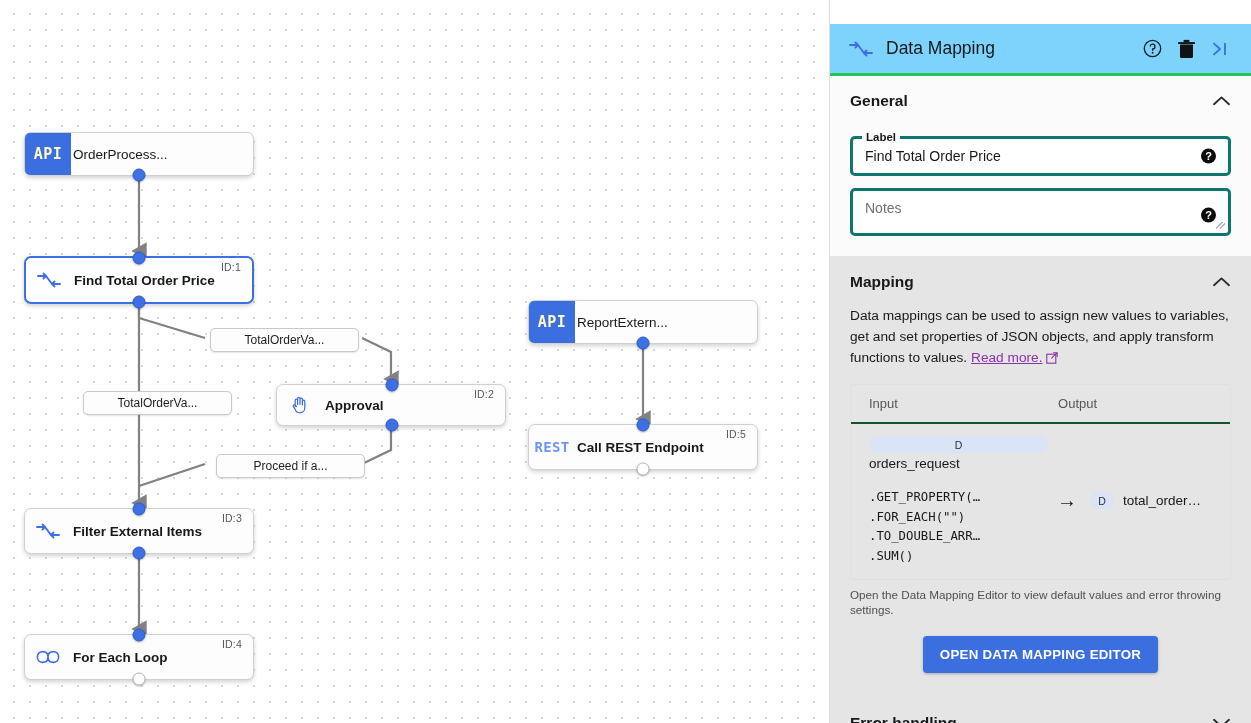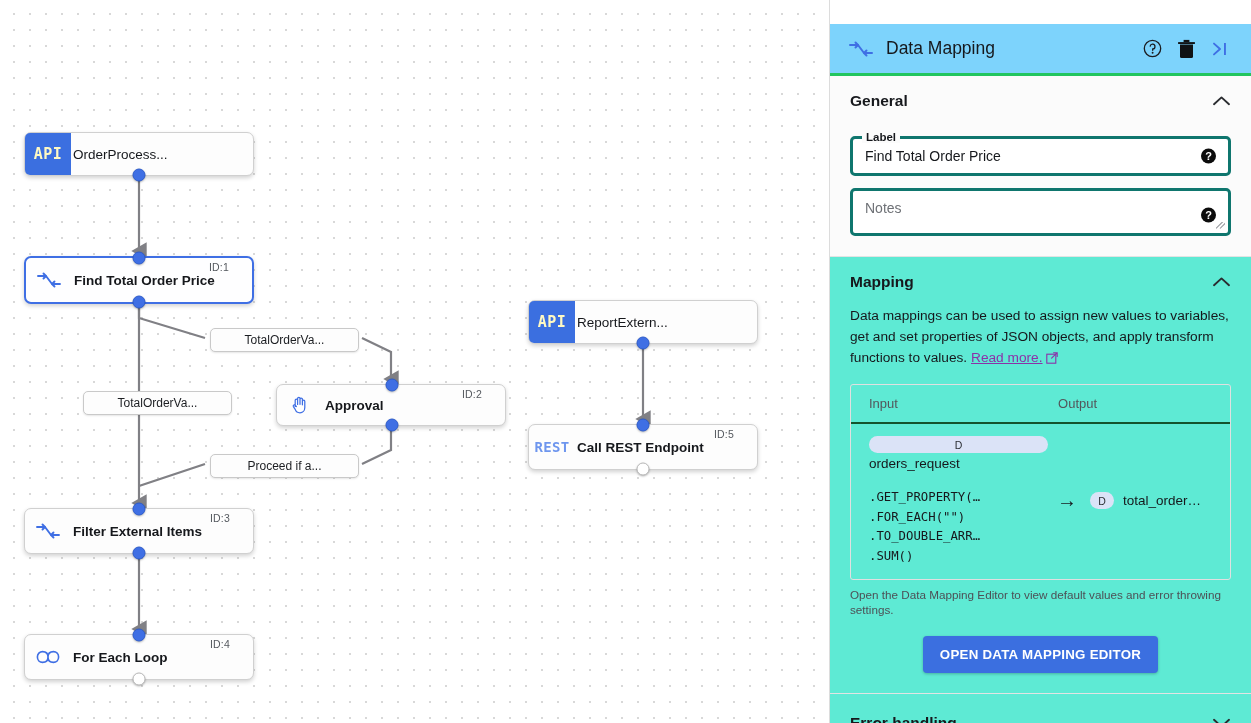--- a/index.html
+++ b/index.html
@@ -54,21 +54,21 @@
     font-family: "DejaVu Sans Mono", monospace;
     font-weight: 700; font-size: 14px;
     color: #6e96ee; letter-spacing: .3px;
   }
   .node-title {
     font-size: 13.5px; color: #16181c; font-weight: 400;
     padding-left: 2px; white-space: nowrap;
   }
   .node.selected .node-title, .node.bold-title .node-title { font-weight: 700; }
   .node-id {
-    position: absolute; top: 3px; right: 23px;
+    position: absolute; top: 3px; right: 11px;
     font-size: 10.5px; color: #54585e; letter-spacing: .2px;
   }
 
   .port {
     position: absolute; left: 50%; transform: translate(-50%,-50%);
     width: 13px; height: 13px; border-radius: 50%;
     background: #3f6fe4; border: 1px solid #2d5ccc;
     box-shadow: 0 1px 2px rgba(0,0,0,.25);
   }
   .port.hollow { background: #ffffff; border: 1px solid #b9b9b9; }
@@ -99,21 +99,21 @@
     display: flex; align-items: center;
     padding: 0 14px 0 18px;
     border-bottom: 3px solid #22c55e;
     background: #7dd3fc;
     margin-top: 24px;
   }
   .ph-icon { width: 26px; display:flex; align-items:center; justify-content:center; color: #3f6fe4; }
   .ph-title { font-size: 17.5px; color: #16181c; margin-left: 12px; flex: 1; }
   .ph-act { width: 34px; height: 34px; display:flex; align-items:center; justify-content:center; cursor: pointer; }
 
-  .section { border-bottom: 1px solid #e3e3e3; background: #5eead4; }
+  .section { border-bottom: 1px solid #e3e3e3; background: #e5e5e5; }
   .section.general { background: #fbfbfb; }
   .sec-head {
     display: flex; align-items: center; justify-content: space-between;
     padding: 16px 20px 10px 20px; cursor: pointer;
   }
   .sec-title { font-size: 15.5px; font-weight: 700; color: #16181c; }
   .chev { color: #2a2c30; display: flex; }
 
   .sec-body { padding: 4px 20px 20px 20px; }
 
@@ -302,21 +302,21 @@
     <div class="node bold-title" style="left:528px; top:424px; width:230px; height:46px;">
       <div class="icon-slot rest-txt">REST</div>
       <div class="node-title">Call REST Endpoint</div>
       <div class="node-id">ID:5</div>
       <div class="port top"></div>
       <div class="port bot hollow"></div>
     </div>
 
     <div class="edge-label" style="left:210px; top:328px; width:149px;">TotalOrderVa...</div>
     <div class="edge-label" style="left:83px; top:391px; width:149px;">TotalOrderVa...</div>
-    <div class="edge-label" style="left:210px; top:454px; width:149px;">Proceed if a...</div>
+    <div class="edge-label" style="left:216px; top:454px; width:149px;">Proceed if a...</div>
   </div>
 
   <div id="panel">
 
     <div class="panel-header">
       <div class="ph-icon">
         <svg width="24" height="16" viewBox="0 0 24 16">
           <path d="M1 4 L9 4 M9 4 L6.5 1.5 M9 4 L6.5 6.5" stroke="#3f6fe4" stroke-width="2" fill="none" stroke-linecap="round"></path>
           <path d="M23 12 L15 12 M15 12 L17.5 9.5 M15 12 L17.5 14.5" stroke="#3f6fe4" stroke-width="2" fill="none" stroke-linecap="round"></path>
           <path d="M9 4 L15 12" stroke="#3f6fe4" stroke-width="2" fill="none" stroke-linecap="round"></path>

